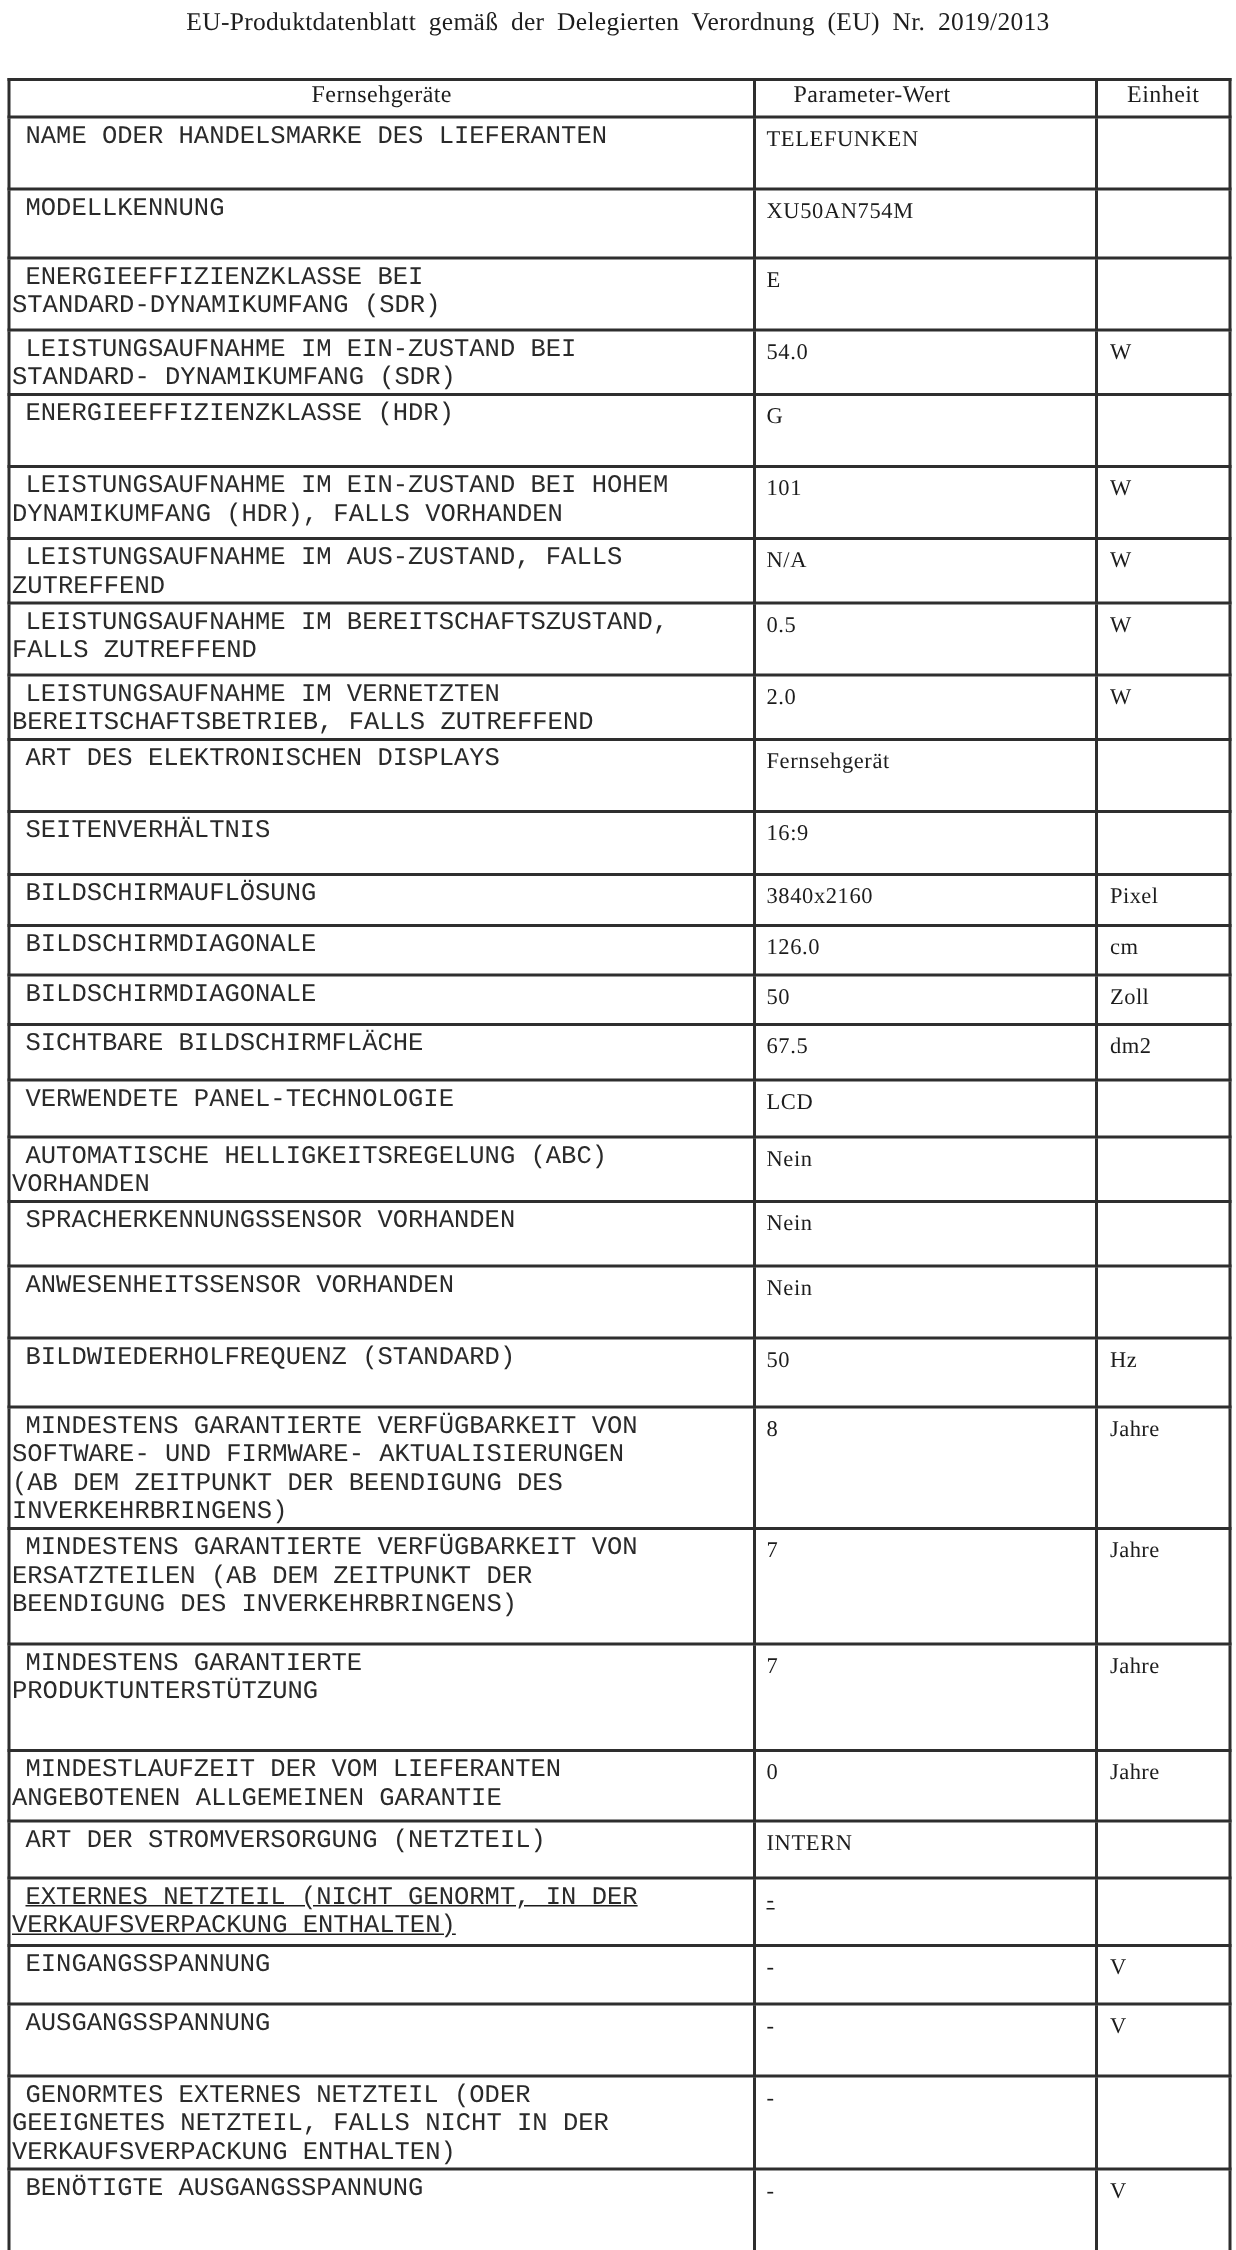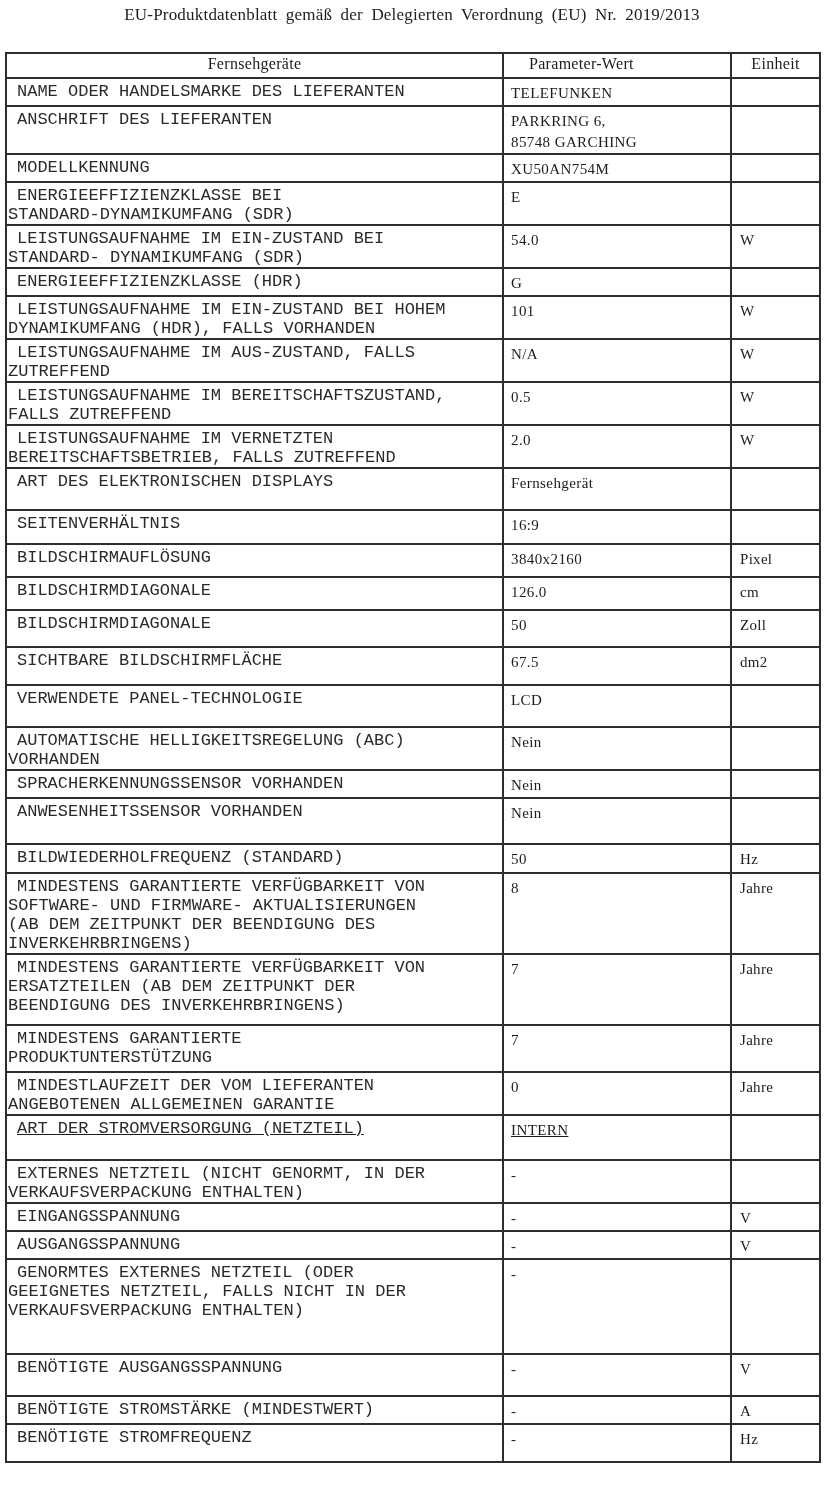--- a/index.html
+++ b/index.html
@@ -42,21 +42,21 @@
   thead tr { height: 25px; }
   th {
     font-weight: normal;
     font-size: 16px;
     padding: 1px 0 0 0;
     letter-spacing: 0.3px;
   }
   .th-param { text-align: center; }
   .th-value { text-align: left; padding-left: 25px; }
   .th-unit  { text-align: center; }
-  tbody tr { height: 28px; }
+  tbody tr { height: 48px; }
   tbody tr:nth-child(2)  { height: 46px; }
   tbody tr:nth-child(4)  { height: 38px; }
   tbody tr:nth-child(7)  { height: 42px; }
   tbody tr:nth-child(9)  { height: 42px; }
   tbody tr:nth-child(11) { height: 42px; }
   tbody tr:nth-child(12) { height: 34px; }
   tbody tr:nth-child(13) { height: 33px; }
   tbody tr:nth-child(14) { height: 33px; }
   tbody tr:nth-child(15) { height: 37px; }
   tbody tr:nth-child(16) { height: 38px; }
@@ -115,26 +115,20 @@
         <th class="th-unit">Einheit</th>
       </tr>
     </thead>
     <tbody id="rows">
         <tr>
           <td class="param">NAME ODER HANDELSMARKE DES LIEFERANTEN</td>
           <td class="value">TELEFUNKEN</td>
           <td class="unit"></td>
         </tr>
         <tr>
-          <td class="param">ANSCHRIFT DES LIEFERANTEN</td>
-          <td class="value">PARKRING 6,
-85748 GARCHING</td>
-          <td class="unit"></td>
-        </tr>
-        <tr>
           <td class="param">MODELLKENNUNG</td>
           <td class="value">XU50AN754M</td>
           <td class="unit"></td>
         </tr>
         <tr>
           <td class="param">ENERGIEEFFIZIENZKLASSE BEI
 STANDARD-DYNAMIKUMFANG (SDR)</td>
           <td class="value">E</td>
           <td class="unit"></td>
         </tr>

